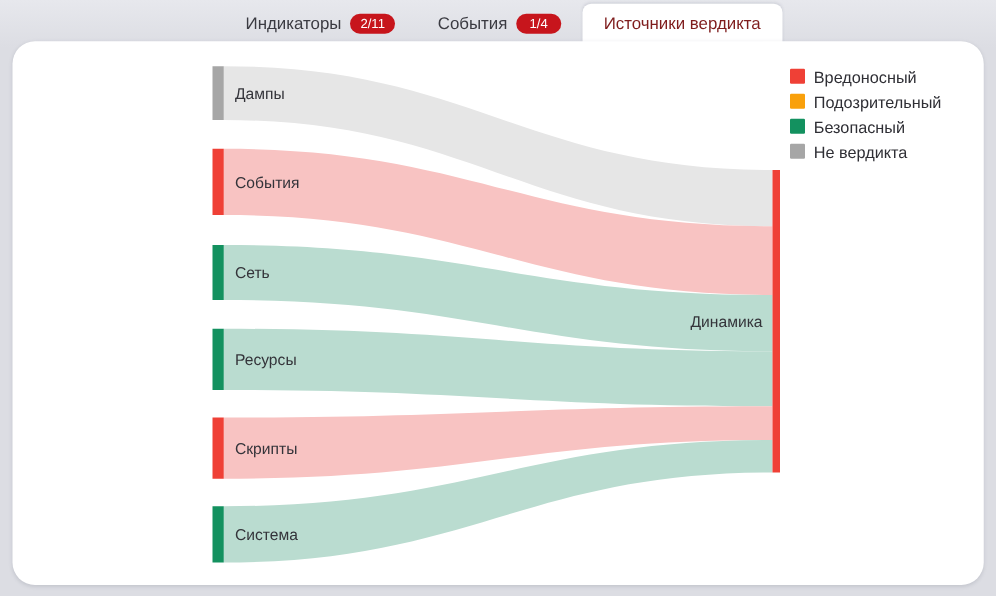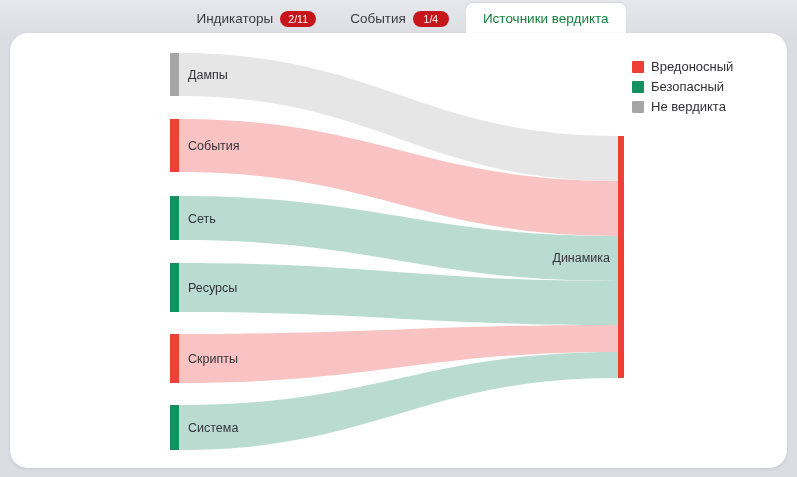--- a/index.html
+++ b/index.html
@@ -47,21 +47,21 @@
     font-size: 13.5px;
     color: #3b3b42;
     cursor: pointer;
     border-radius: 7px 7px 0 0;
     white-space: nowrap;
     margin-bottom: 0px;
   }
   .tab.active {
     background: #ffffff;
     height: 32px;
-    color: #15803d;
+    color: #7f1d1d;
     box-shadow: 0 -1px 2px rgba(120,124,140,.16);
   }
   .tab-label { line-height: 1; }
   .badge {
     display: inline-flex;
     align-items: center;
     justify-content: center;
     min-width: 26px;
     height: 16px;
     padding: 0 5px;
@@ -89,21 +89,21 @@
   .legend {
     position: absolute;
     left: 632px;
     top: 55px;
     display: flex;
     flex-direction: column;
     gap: 2px;
   }
   .legend-row {
     display: flex;
-    align-items: flex-end;
+    align-items: flex-start;
     gap: 7px;
     height: 18px;
   }
   .legend-swatch {
     width: 12px;
     height: 12px;
     flex: 0 0 12px;
     border-radius: 1px;
   }
   .legend-text {
@@ -189,20 +189,24 @@
         <text class="target-label" x="610" y="261.5">Динамика</text>
       </g>
   </svg>
 
   <div class="legend">
     <div class="legend-row">
       <span class="legend-swatch" style="background: rgb(239, 64, 54);"></span>
       <span class="legend-text">Вредоносный</span>
     </div>
     <div class="legend-row">
+      <span class="legend-swatch" style="background: rgb(249, 160, 11);"></span>
+      <span class="legend-text">Подозрительный</span>
+    </div>
+    <div class="legend-row">
       <span class="legend-swatch" style="background: rgb(19, 145, 95);"></span>
       <span class="legend-text">Безопасный</span>
     </div>
     <div class="legend-row">
       <span class="legend-swatch" style="background: rgb(166, 166, 166);"></span>
       <span class="legend-text">Не вердикта</span>
     </div>
   </div>
 
 </div>

